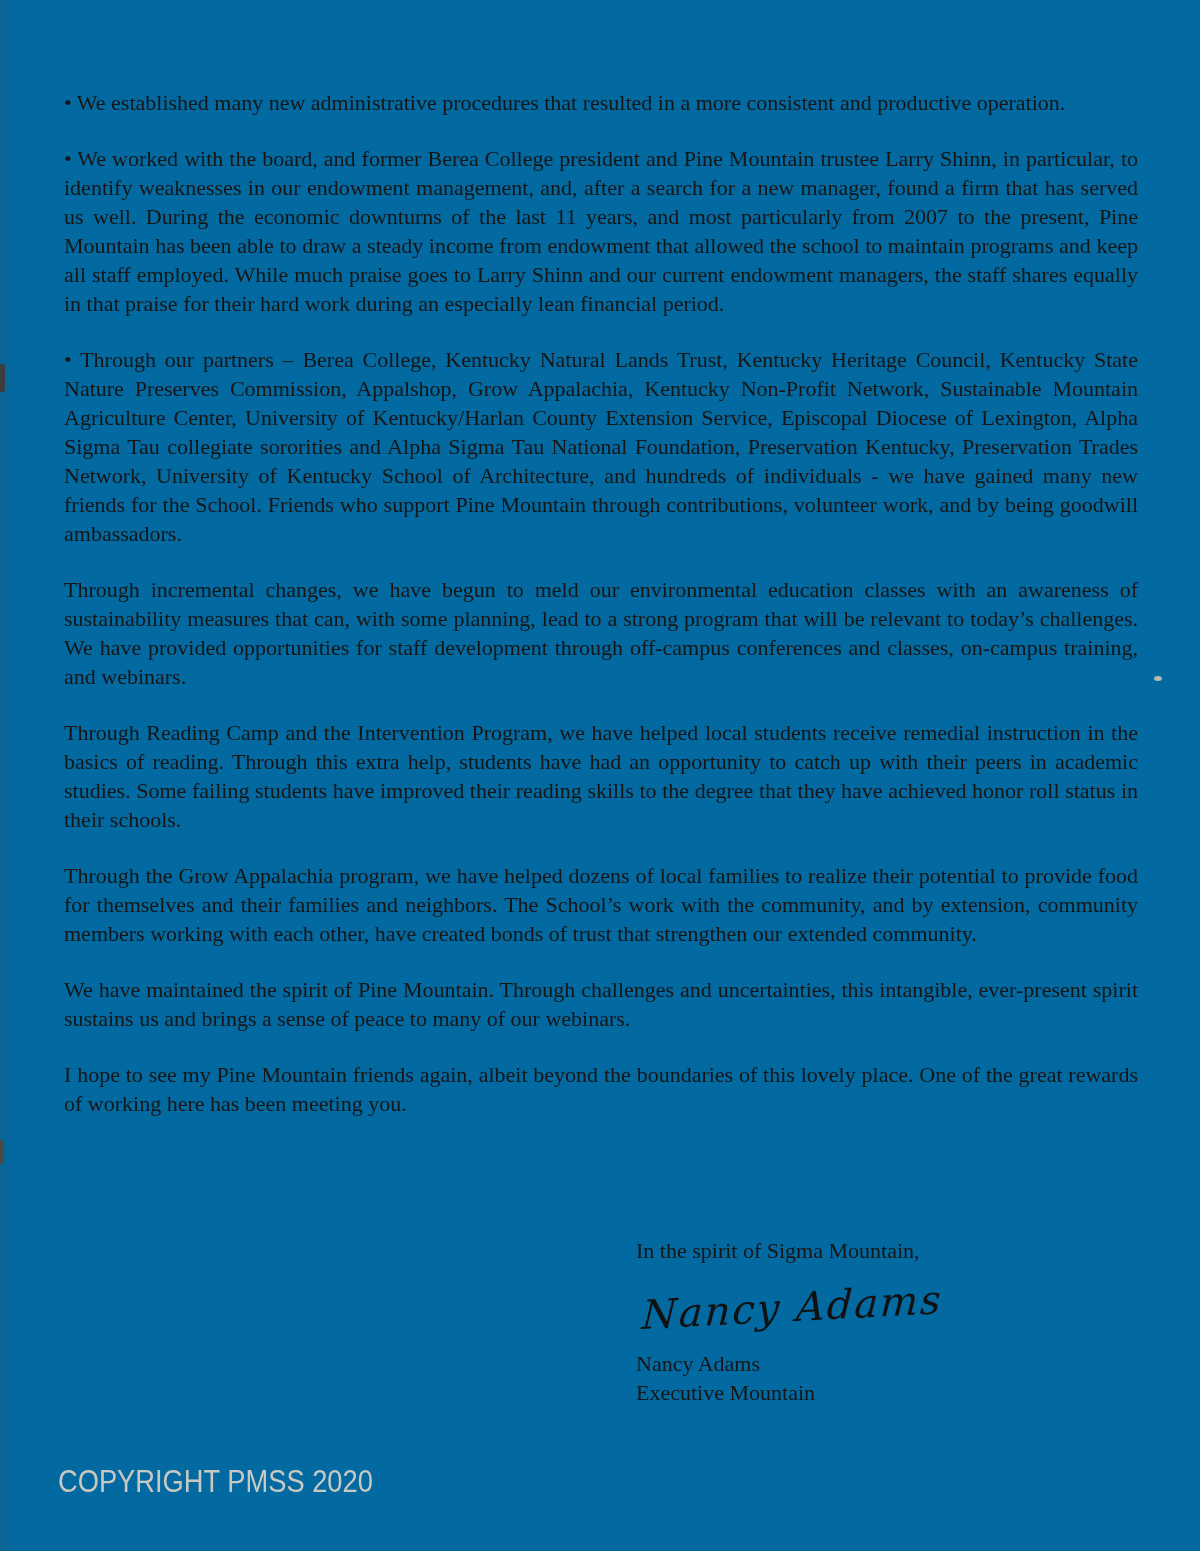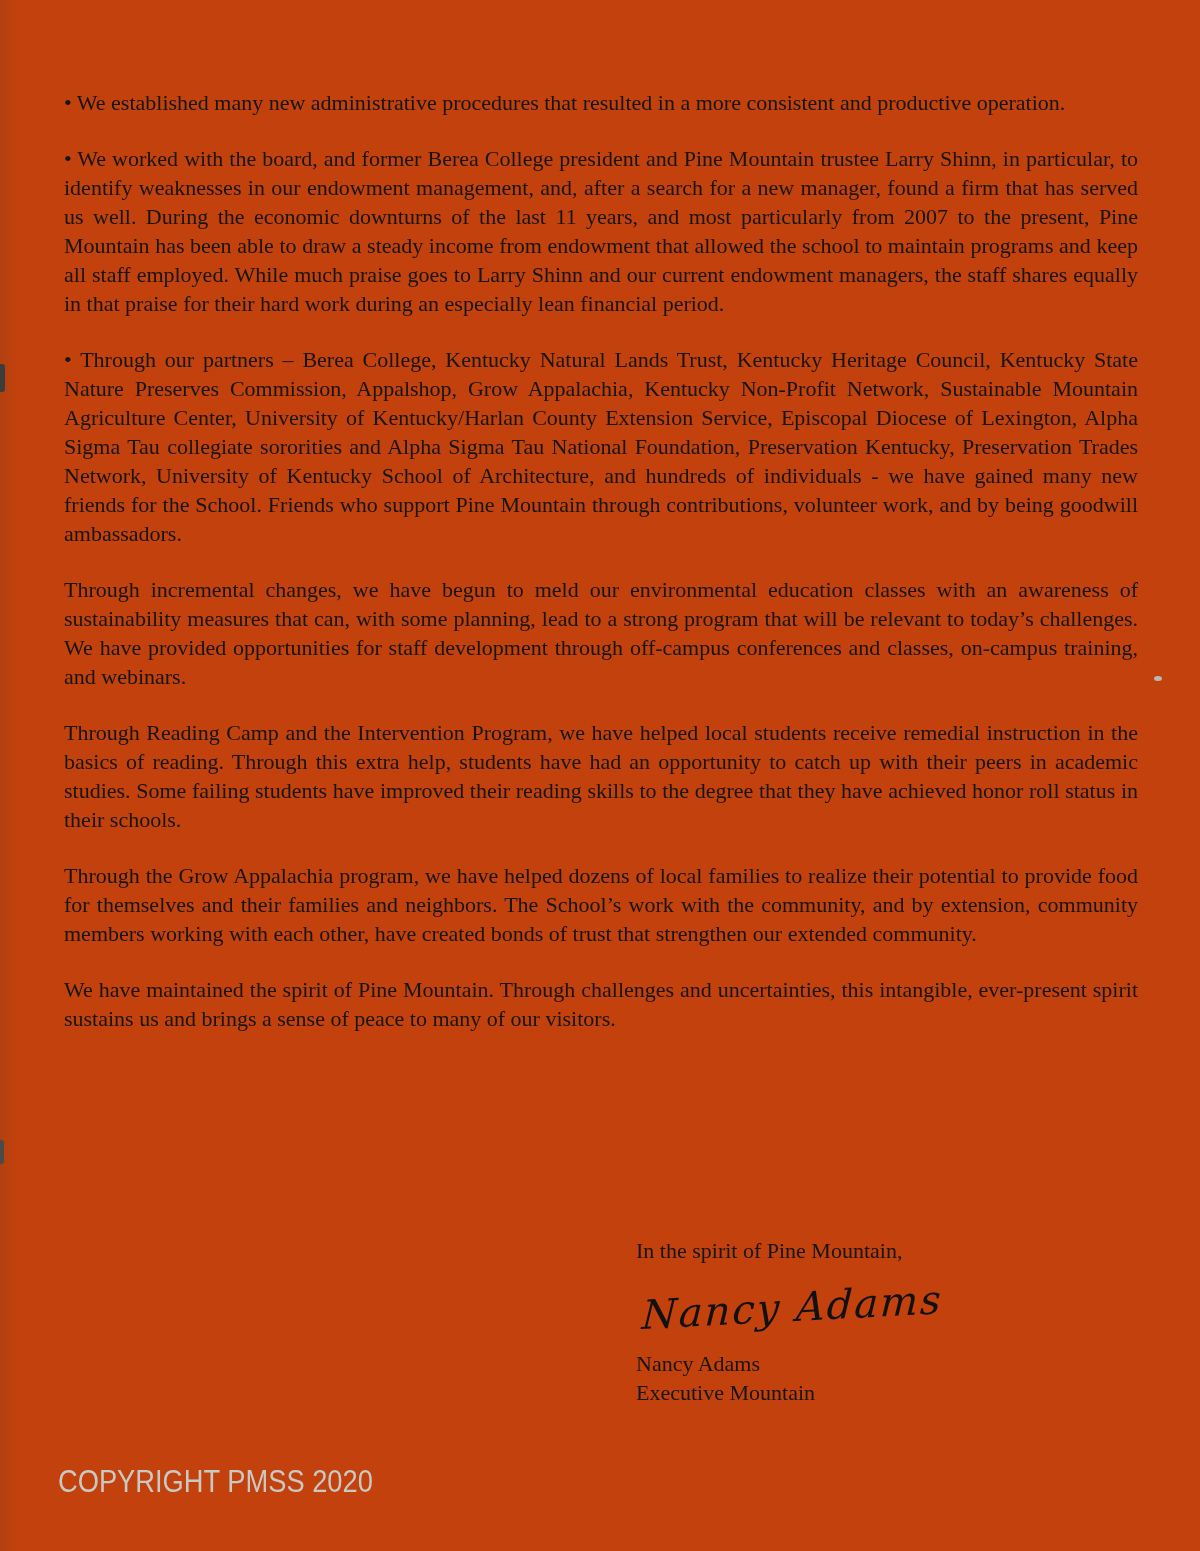--- a/index.html
+++ b/index.html
@@ -6,21 +6,21 @@
     margin: 0;
     padding: 0;
     background: #d8d8d4;
     font-family: "Liberation Serif", "DejaVu Serif", serif;
   }
   .page {
     position: relative;
     width: 1200px;
     height: 1551px;
     margin: 0 auto;
-    background: #c2410c;
+    background: #0369a1;
     overflow: hidden;
     color: #161616;
   }
   
   .edge-shadow {
     position: absolute;
     left: 0; top: 0; bottom: 0;
     width: 16px;
     background: linear-gradient(to right, rgba(60,60,58,0.12), rgba(60,60,58,0));
     pointer-events: none;
@@ -107,25 +107,26 @@
   <div class="scan-mark-2"></div>
   <div class="scan-speck"></div>
 
   <div class="content">
     <p class="para">• We established many new administrative procedures that resulted in a more consistent and productive operation.</p>
     <p class="para">• We worked with the board, and former Berea College president and Pine Mountain trustee Larry Shinn, in particular, to identify weaknesses in our endowment management, and, after a search for a new manager, found a firm that has served us well. During the economic downturns of the last 11 years, and most particularly from 2007 to the present, Pine Mountain has been able to draw a steady income from endowment that allowed the school to maintain programs and keep all staff employed. While much praise goes to Larry Shinn and our current endowment managers, the staff shares equally in that praise for their hard work during an especially lean financial period.</p>
     <p class="para">• Through our partners – Berea College, Kentucky Natural Lands Trust, Kentucky Heritage Council, Kentucky State Nature Preserves Commission, Appalshop, Grow Appalachia, Kentucky Non-Profit Network, Sustainable Mountain Agriculture Center, University of Kentucky/Harlan County Extension Service, Episcopal Diocese of Lexington, Alpha Sigma Tau collegiate sororities and Alpha Sigma Tau National Foundation, Preservation Kentucky, Preservation Trades Network, University of Kentucky School of Architecture, and hundreds of individuals - we have gained many new friends for the School. Friends who support Pine Mountain through contributions, volunteer work, and by being goodwill ambassadors.</p>
     <p class="para">Through incremental changes, we have begun to meld our environmental education classes with an awareness of sustainability measures that can, with some planning, lead to a strong program that will be relevant to today’s challenges. We have provided opportunities for staff development through off-campus conferences and classes, on-campus training, and webinars.</p>
     <p class="para">Through Reading Camp and the Intervention Program, we have helped local students receive remedial instruction in the basics of reading. Through this extra help, students have had an opportunity to catch up with their peers in academic studies. Some failing students have improved their reading skills to the degree that they have achieved honor roll status in their schools.</p>
     <p class="para">Through the Grow Appalachia program, we have helped dozens of local families to realize their potential to provide food for themselves and their families and neighbors. The School’s work with the community, and by extension, community members working with each other, have created bonds of trust that strengthen our extended community.</p>
-    <p class="para">We have maintained the spirit of Pine Mountain. Through challenges and uncertainties, this intangible, ever-present spirit sustains us and brings a sense of peace to many of our visitors.</p>
+    <p class="para">We have maintained the spirit of Pine Mountain. Through challenges and uncertainties, this intangible, ever-present spirit sustains us and brings a sense of peace to many of our webinars.</p>
+    <p class="para">I hope to see my Pine Mountain friends again, albeit beyond the boundaries of this lovely place. One of the great rewards of working here has been meeting you.</p>
   </div>
 
   <div class="closing">
-    <div class="salutation">In the spirit of Pine Mountain,</div>
+    <div class="salutation">In the spirit of Sigma Mountain,</div>
     <div class="signature">Nancy Adams</div>
     <div class="signer-name">Nancy Adams</div>
     <div class="signer-title">Executive Mountain</div>
   </div>
 
   <div class="watermark">COPYRIGHT PMSS 2020</div>
 
 </div>
 
 </body></html>

